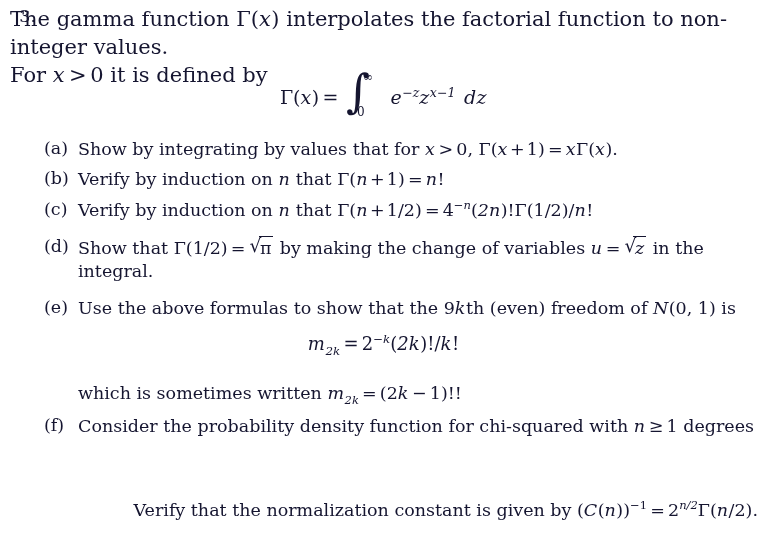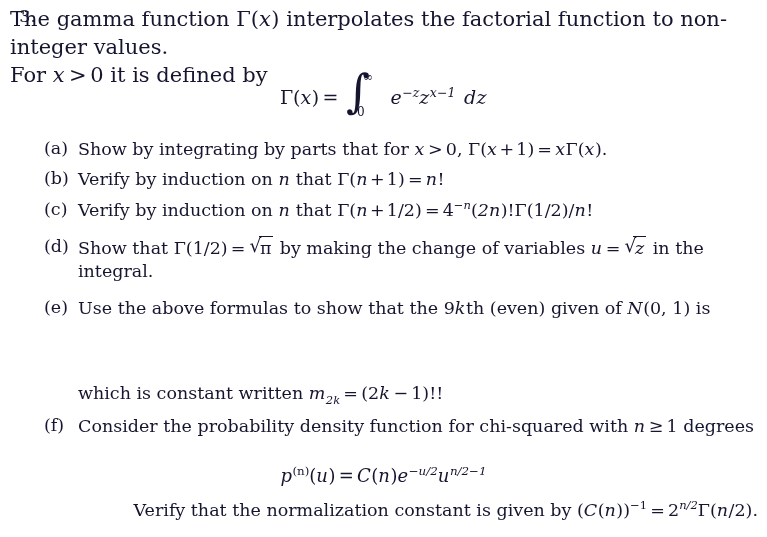--- a/index.html
+++ b/index.html
@@ -189,50 +189,50 @@
   </div>
 
   <div class="display-eq" id="eq-gamma">
     <span class="eqline">
       <span class="math">Γ</span><span>(</span><i class="v">x</i><span>)</span><span class="op">=</span>
     </span><span class="intg"><span class="sign">∫</span><span class="upper">∞</span><span class="lower">0</span></span><span class="eqline"><span class="gap"></span><i class="v">e</i><sup class="ex">−z</sup><i class="v">z</i><sup class="ex">x−1</sup><span class="gap"></span><i class="v">d</i><i class="v">z</i></span>
   </div>
 
   <div class="item" id="item-a">
     <span class="item-label">(a)</span>
-    <div class="item-body"><span>Show by integrating by parts that for </span><i class="v">x</i><span class="op">&gt;</span><span>0,</span> <span class="math">Γ</span>(<i class="v">x</i><span class="opn">+</span><span>1</span>)<span class="op">=</span><i class="v">x</i><span class="math">Γ</span>(<i class="v">x</i>)<span>.</span></div>
+    <div class="item-body"><span>Show by integrating by values that for </span><i class="v">x</i><span class="op">&gt;</span><span>0,</span> <span class="math">Γ</span>(<i class="v">x</i><span class="opn">+</span><span>1</span>)<span class="op">=</span><i class="v">x</i><span class="math">Γ</span>(<i class="v">x</i>)<span>.</span></div>
   </div>
 
   <div class="item" id="item-b">
     <span class="item-label">(b)</span>
     <div class="item-body"><span>Verify by induction on </span><i class="v">n</i><span> that </span><span class="math">Γ</span>(<i class="v">n</i><span class="opn">+</span><span>1</span>)<span class="op">=</span><i class="v">n</i><span>!</span></div>
   </div>
 
   <div class="item" id="item-c">
     <span class="item-label">(c)</span>
     <div class="item-body"><span>Verify by induction on </span><i class="v">n</i><span> that </span><span class="math">Γ</span>(<i class="v">n</i><span class="opn">+</span><span>1/2</span>)<span class="op">=</span><span>4</span><sup class="ex">−n</sup>(<i class="mi">2n</i><span>)!</span><span class="math">Γ</span>(<span>1/2</span>)<span>/</span><i class="v">n</i><span>!</span></div>
   </div>
 
   <div class="item" id="item-d">
     <span class="item-label">(d)</span>
     <div class="item-body"><span>Show that </span><span class="math">Γ</span>(<span>1/2</span>)<span class="op">=</span><span class="sqrt"><span class="radical">√</span><span class="rad-body">π</span></span><span> by making the change of variables </span><i class="v">u</i><span class="op">=</span><span class="sqrt"><span class="radical">√</span><span class="rad-body"><i class="v">z</i></span></span><span> in the</span><span class="cont">integral.</span></div>
   </div>
 
   <div class="item" id="item-e">
     <span class="item-label">(e)</span>
-    <div class="item-body"><span>Use the above formulas to show that the 9</span><i class="v">k</i><span>th (even) given of </span><i class="v">N</i><span>(0, 1)</span><span> is</span></div>
-  </div>
-
-
-  <div class="sub-line" id="line-doubleexcl"><span>which is constant written </span><i class="v">m</i><sub class="sb">2k</sub><span class="op">=</span><span>(2</span><i class="v">k</i><span class="op">−</span><span>1</span><span>)!!</span></div>
+    <div class="item-body"><span>Use the above formulas to show that the 9</span><i class="v">k</i><span>th (even) freedom of </span><i class="v">N</i><span>(0, 1)</span><span> is</span></div>
+  </div>
+
+  <div class="display-eq" id="eq-m2k">
+    <i class="v">m</i><sub class="sb">2k</sub><span class="op">=</span><span>2</span><sup class="ex">−k</sup><span>(</span><i class="mi">2k</i><span>)!/</span><i class="v">k</i><span>!</span>
+  </div>
+
+  <div class="sub-line" id="line-doubleexcl"><span>which is sometimes written </span><i class="v">m</i><sub class="sb">2k</sub><span class="op">=</span><span>(2</span><i class="v">k</i><span class="op">−</span><span>1</span><span>)!!</span></div>
 
   <div class="item" id="item-f">
     <span class="item-label">(f)</span>
     <div class="item-body"><span>Consider the probability density function for chi-squared with </span><i class="v">n</i><span class="op">≥</span><span>1</span><span> degrees</span></div>
   </div>
 
-  <div class="display-eq" id="eq-chisq">
-    <i class="v">p</i><sup class="ex exn">(n)</sup><span>(</span><i class="v">u</i><span>)</span><span class="op">=</span><i class="v">C</i><span>(</span><i class="v">n</i><span>)</span><i class="v">e</i><sup class="ex">−u/2</sup><i class="v">u</i><sup class="ex">n/2−1</sup>
-  </div>
 
   <div class="sub-line" id="line-verify-norm"><span>Verify that the normalization constant is given by (</span><i class="v">C</i><span>(</span><i class="v">n</i><span>))</span><sup class="ex exn">−1</sup><span class="op">=</span><span>2</span><sup class="ex">n/2</sup><span class="math">Γ</span>(<i class="v">n</i><span>/2).</span></div>
 
 </div>
 
 </body></html>

